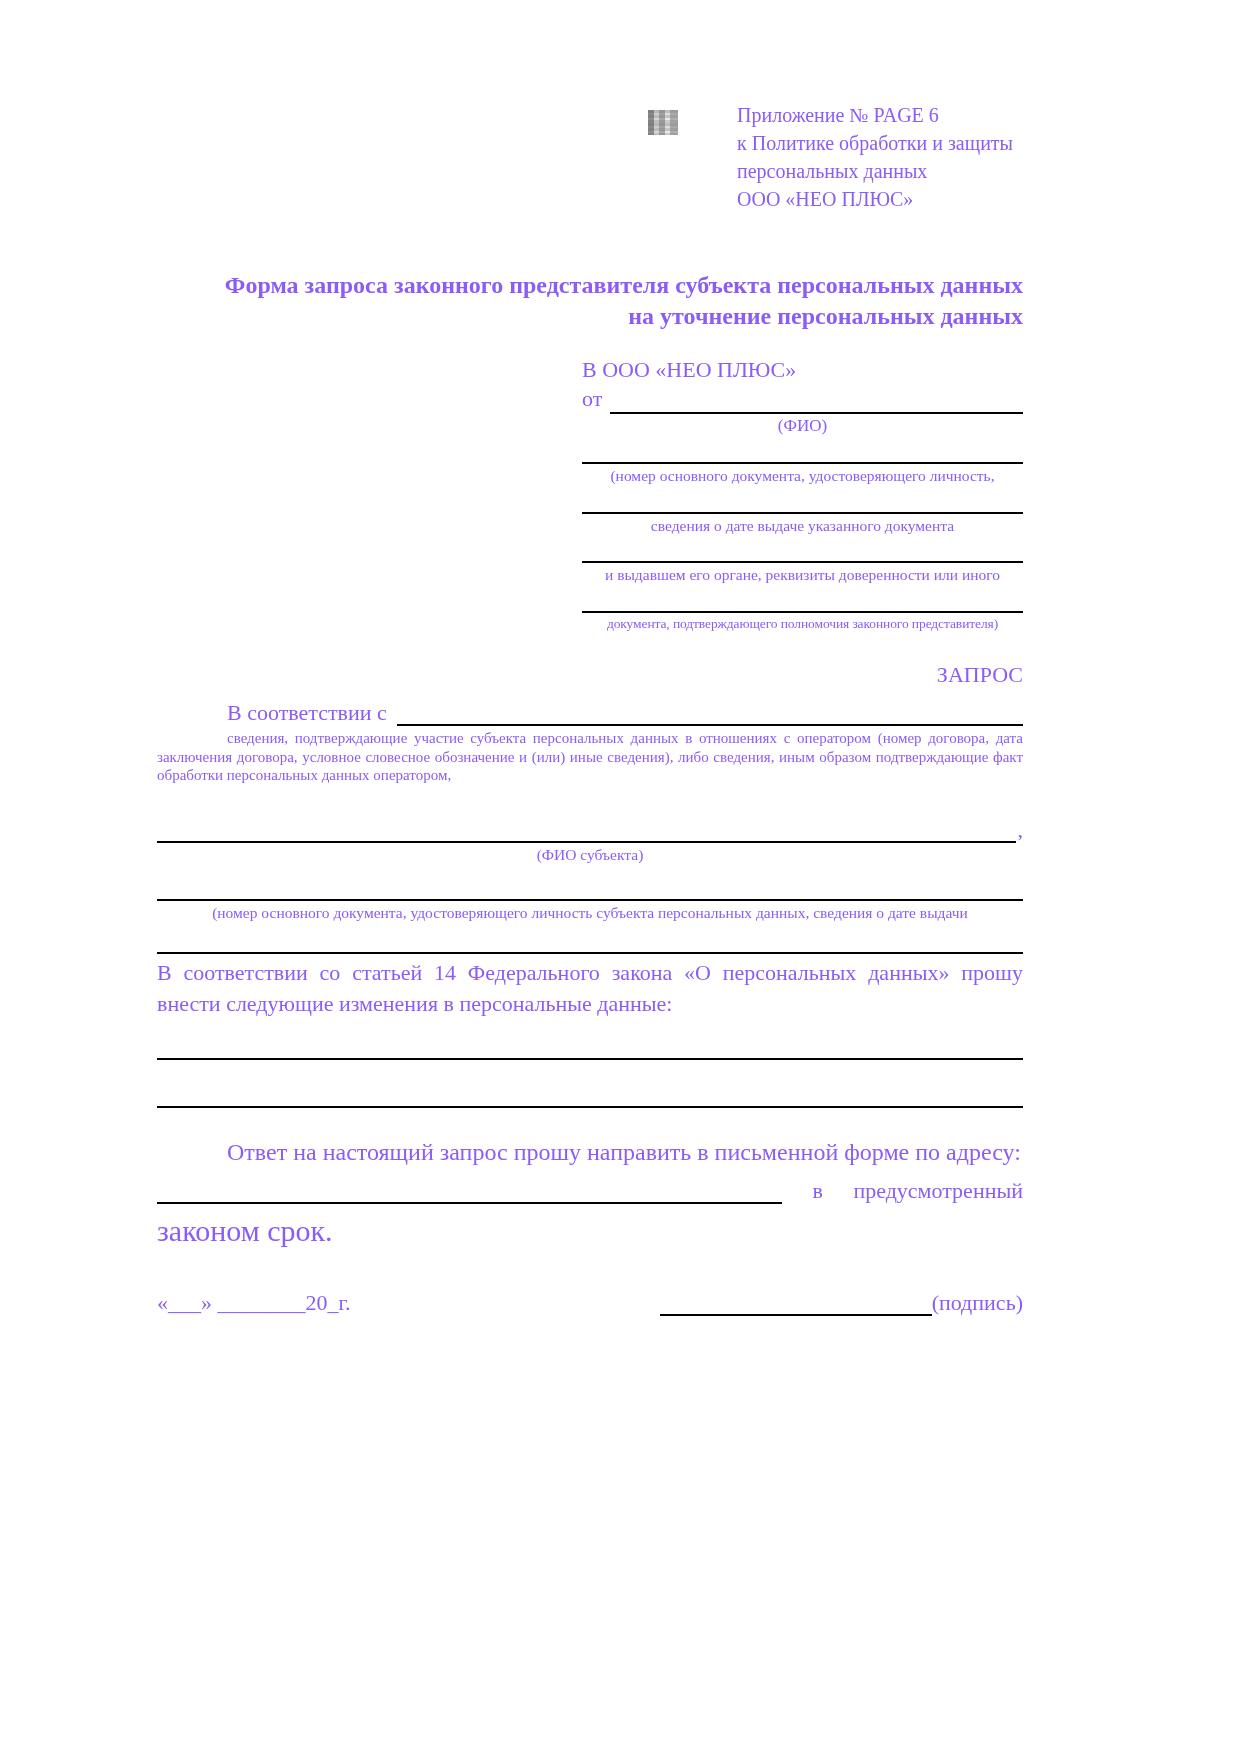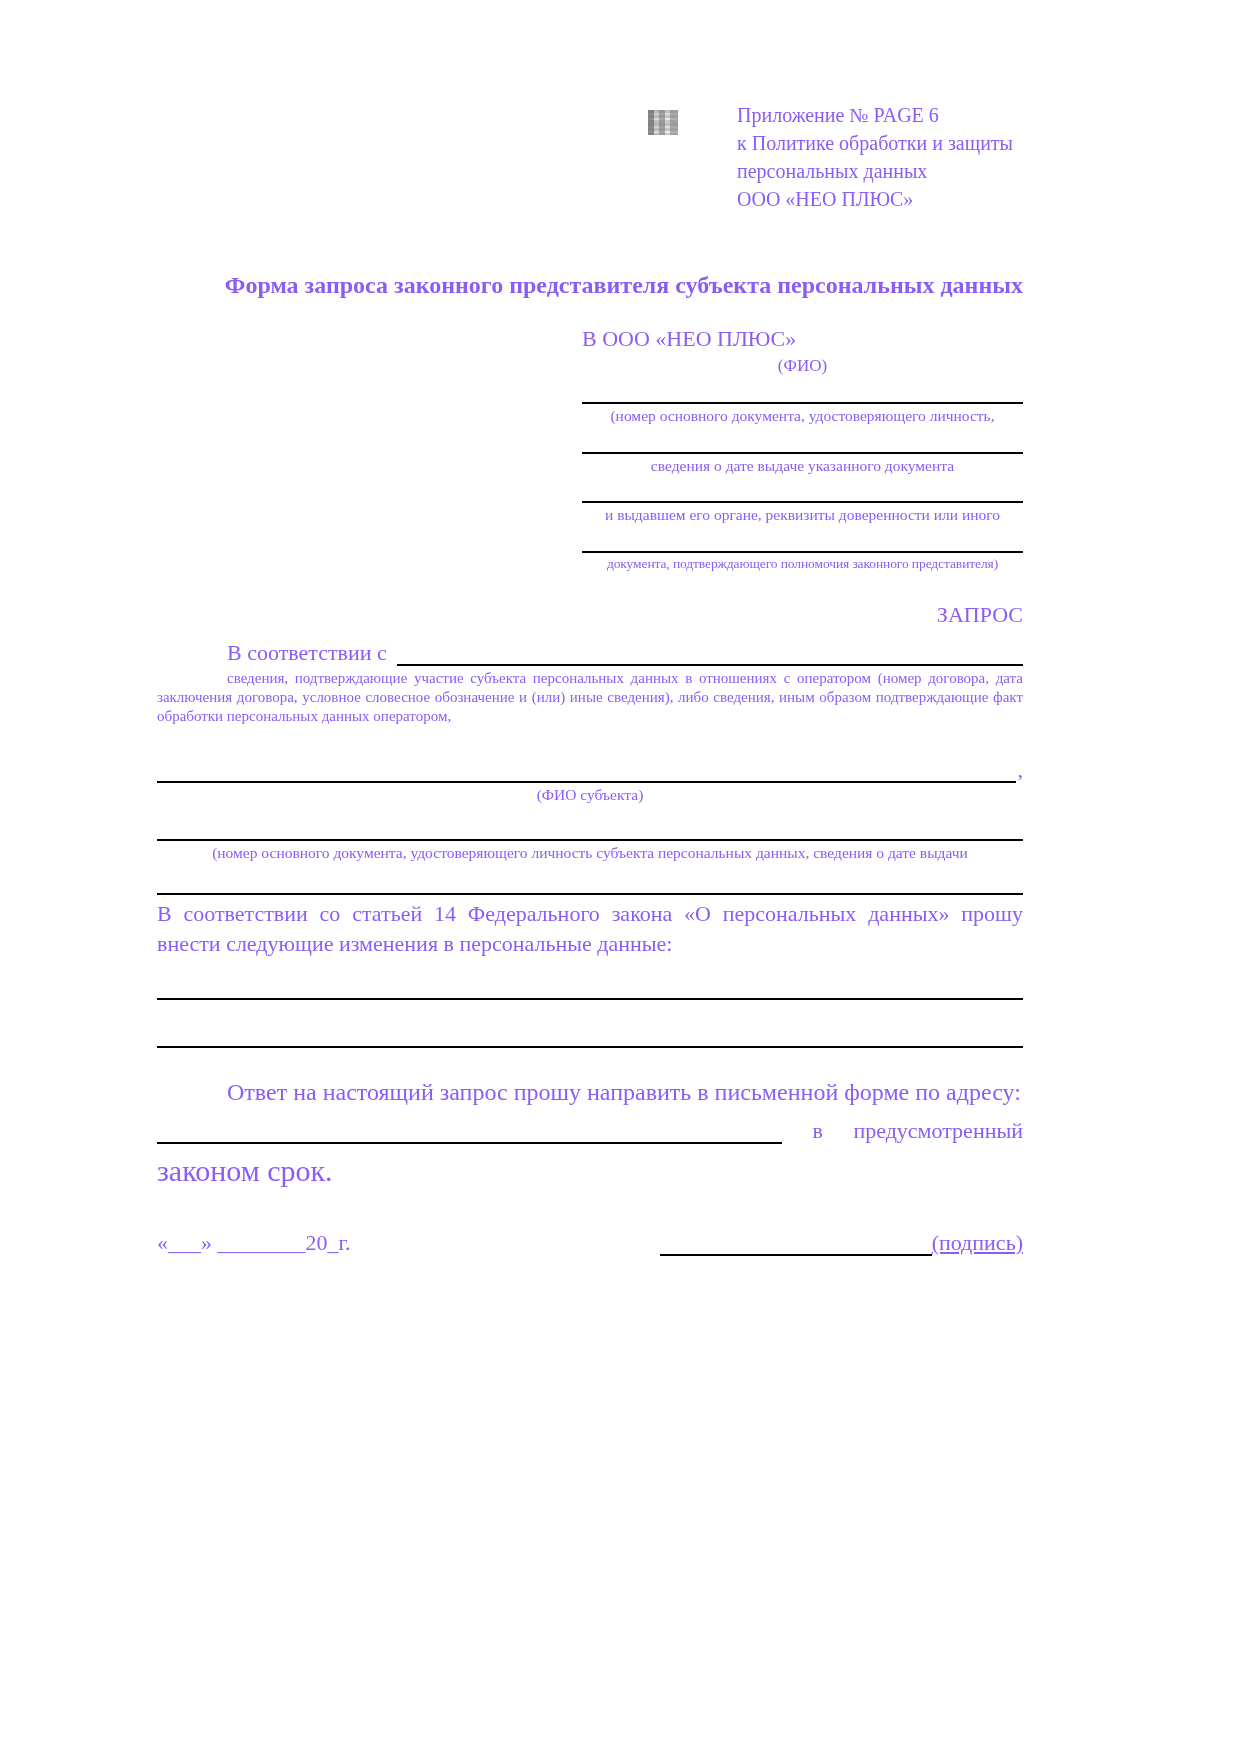--- a/index.html
+++ b/index.html
@@ -48,45 +48,50 @@
   .wide-rule-2 { margin-top:30px; }
   .law-par { margin-top:4px; }
   .change-rule-a { margin-top:38px; }
   .change-rule-b { margin-top:46px; }
   .answer-par { margin-top:28px; font-size:24px; line-height:1.4; text-indent:70px; text-align:justify; }
   .answer-row { display:flex; align-items:flex-end; justify-content:space-between; font-size:22px; margin-top:8px; }
   .answer-row .blank { flex:0 0 625px; }
   .answer-row .w { white-space:nowrap; }
   .answer-end { font-size:30px; margin-top:10px; }
   .sig-row { display:flex; align-items:flex-end; justify-content:space-between; font-size:22px; margin-top:42px; }
-  .sig-right { display:flex; align-items:center;text-decoration:underline; }
+  .sig-right { display:flex; align-items:center; }
   .sig-right .blank { flex:0 0 272px; }
 </style>
 </head>
 <body>
 
 <div class="page">
 
   <div class="doc-mark"></div>
 
   <div class="header-block">
     <div>Приложение №  PAGE 6</div>
     <div>к Политике обработки и защиты</div>
     <div>персональных данных</div>
     <div>ООО «НЕО ПЛЮС»</div>
   </div>
 
   <div class="content">
 
     <div class="title">
       <div>Форма запроса законного представителя субъекта персональных данных</div>
+      <div>на уточнение персональных данных</div>
     </div>
 
     <div class="addressee">
       <div>В ООО «НЕО ПЛЮС»</div>
+      <div class="row">
+        <span class="lbl">от</span>
+        <span class="blank"></span>
+      </div>
       <div class="caption fio">(ФИО)</div>
 
       <div class="rule"></div>
       <div class="caption">(номер основного документа, удостоверяющего личность,</div>
 
       <div class="rule"></div>
       <div class="caption">сведения о дате выдаче указанного документа</div>
 
       <div class="rule"></div>
       <div class="caption">и выдавшем его органе, реквизиты доверенности или иного</div>

